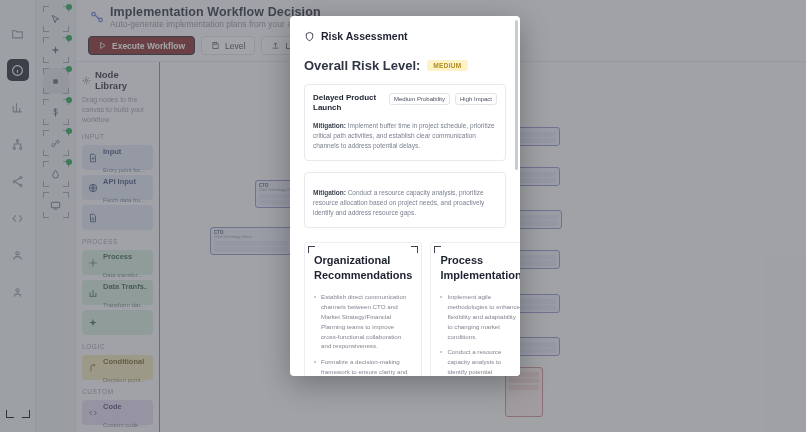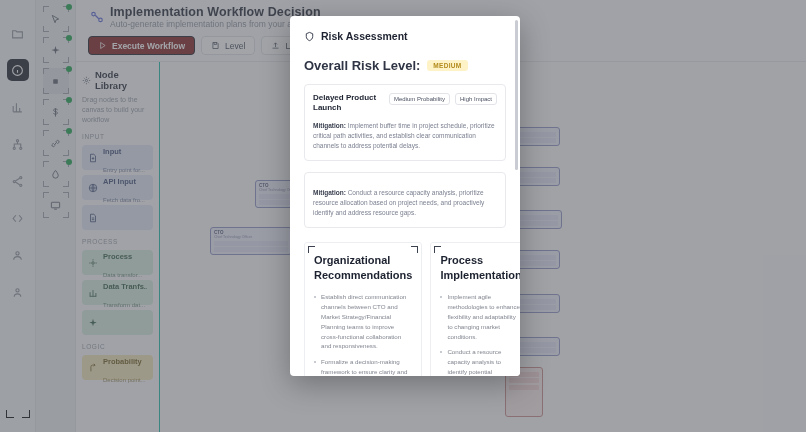--- a/index.html
+++ b/index.html
@@ -407,24 +407,33 @@
         </div>
       </div>
 
       <div>
         <div class="nl-sec">LOGIC</div>
         <div class="nl-card" style="background:#f3e6b8;color:#6d5a18">
           <svg viewBox="0 0 24 24" fill="none" stroke="currentColor" stroke-width="2">
               <path d="M7 20V9a4 4 0 014-4h6"></path>
               <path d="M14 2l3 3-3 3"></path>
             </svg>
-          <span class="nl-ctext"><span class="nl-cname">Probability</span><br><span class="nl-cdesc">Decision point...</span></span>
-        </div>
-      </div>
-
+          <span class="nl-ctext"><span class="nl-cname">Conditional</span><br><span class="nl-cdesc">Decision point...</span></span>
+        </div>
+      </div>
+
+      <div>
+        <div class="nl-sec">CUSTOM</div>
+        <div class="nl-card" style="background:#e3daf2;color:#4f3f73">
+          <svg viewBox="0 0 24 24" fill="none" stroke="currentColor" stroke-width="2">
+              <path d="M9 7l-5 5 5 5M15 7l5 5-5 5"></path>
+            </svg>
+          <span class="nl-ctext"><span class="nl-cname">Code</span><br><span class="nl-cdesc">Custom code ...</span></span>
+        </div>
+      </div>
     </div>
 
     <div class="canvas">
       <div class="cnode" style="left:95px;top:118px;width:48px">
           <div class="cn-t">CTO</div>
           <div class="cn-s">Chief Technology Officer</div>
           <div class="cn-r"></div>
           <div class="cn-r"></div>
         </div>
       <div class="cnode" style="left:50px;top:165px;width:82px">

